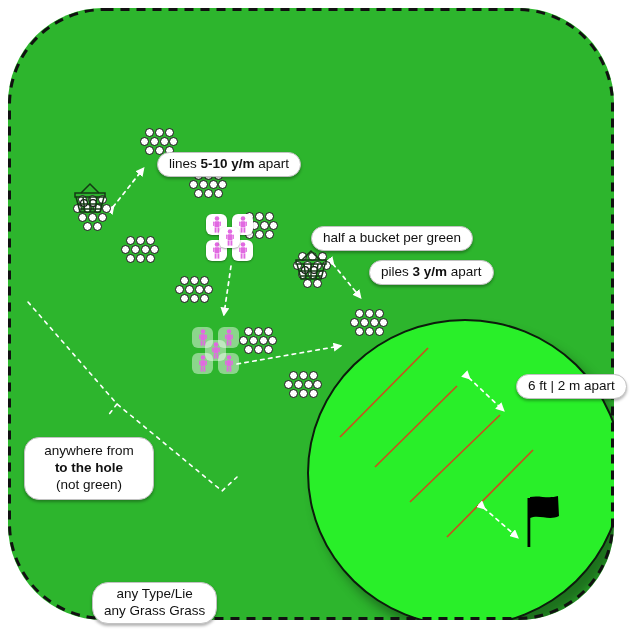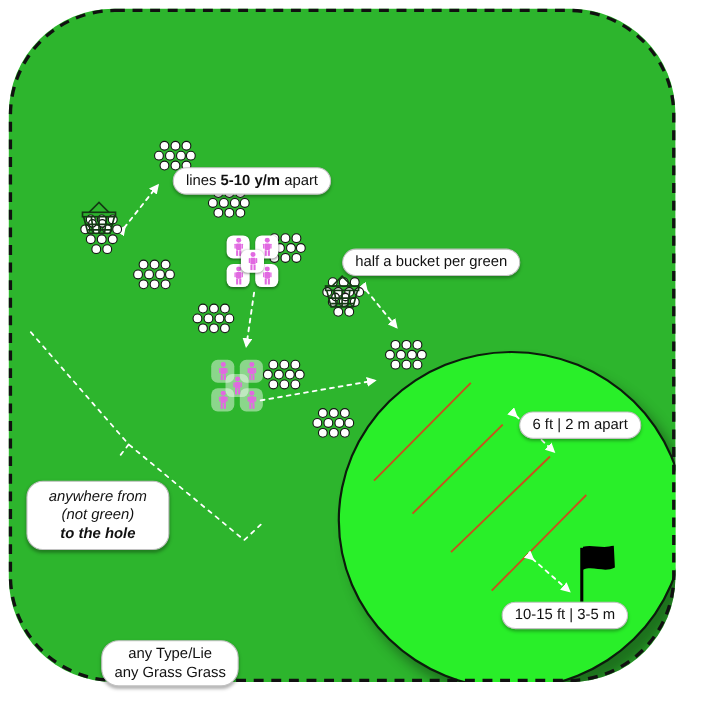--- a/index.html
+++ b/index.html
@@ -56,29 +56,31 @@
     <rect id="field-border" x="9.5" y="9.5" width="603" height="609" rx="95" fill="none" stroke="#111111" stroke-width="3" stroke-dasharray="9 7"></rect>
   </svg>
 
 
   <div class="pill" style="left:157px;top:152px;">
     <span>lines </span><b>5-10 y/m</b><span> apart</span>
   </div>
 
   <div class="pill" style="left:311px;top:226px;">half a bucket per green</div>
 
-
-  <div class="pill" style="left:472px;top:374px;">6 ft | 2 m apart</div>
-
-  <div class="pill" style="left:456px;top:547px;">10-15 ft | 3-5 m</div>
-
-  <div class="pill center" id="label-anywhere" style="left:24px;top:437px;font-style:italic;">
+  <div class="pill" style="left:369px;top:260px;">
+    <span>piles </span><b>3 y/m</b><span> apart</span>
+  </div>
+
+  <div class="pill" style="left:516px;top:374px;">6 ft | 2 m apart</div>
+
+
+  <div class="pill center" id="label-anywhere" style="left:24px;top:437px;">
     <div>anywhere from</div>
+    <div style="font-weight:bold">to the hole</div>
     <div>(not green)</div>
-    <div style="font-weight:bold">to the hole</div>
   </div>
 
   <div class="pill center" style="left:92px;top:582px;">
     <div>any Type/Lie</div>
     <div>any Grass Grass</div>
   </div>
 
   <svg id="flag" width="36" height="52" viewBox="0 0 36 52" style="left: 527px; top: 496px;">
     <rect x="0.5" y="2" width="2.8" height="49" fill="#000"></rect>
     <path d="M3 1 C12 -1 21 3 31 0 L32 20 C22 25 12 18 3 22 Z" fill="#000"></path>

